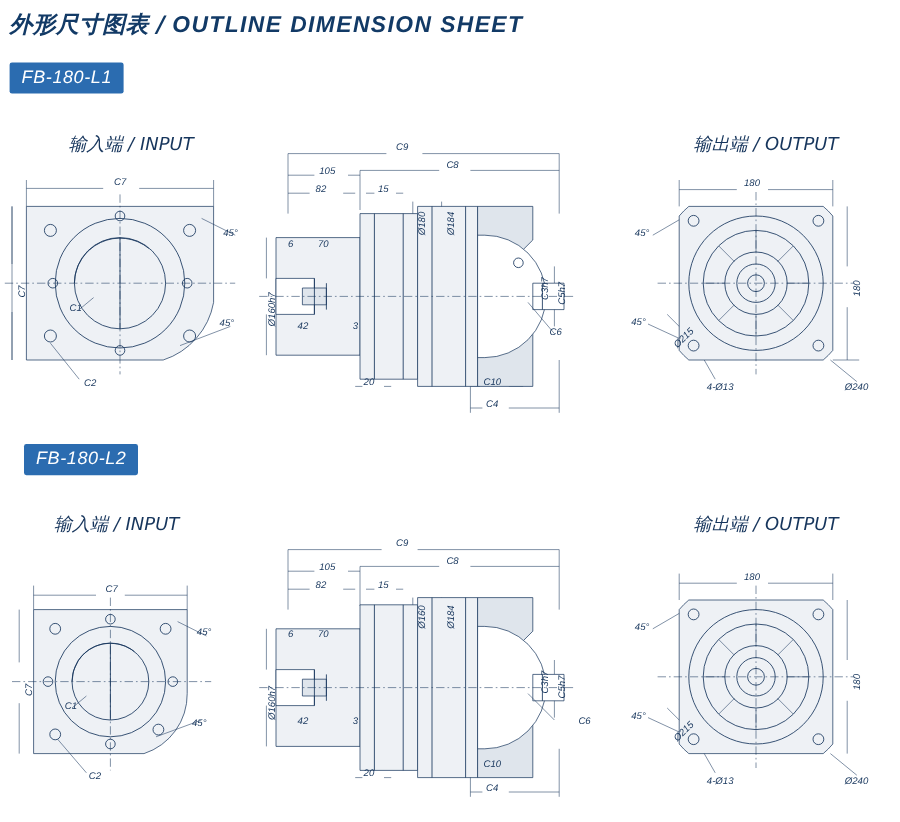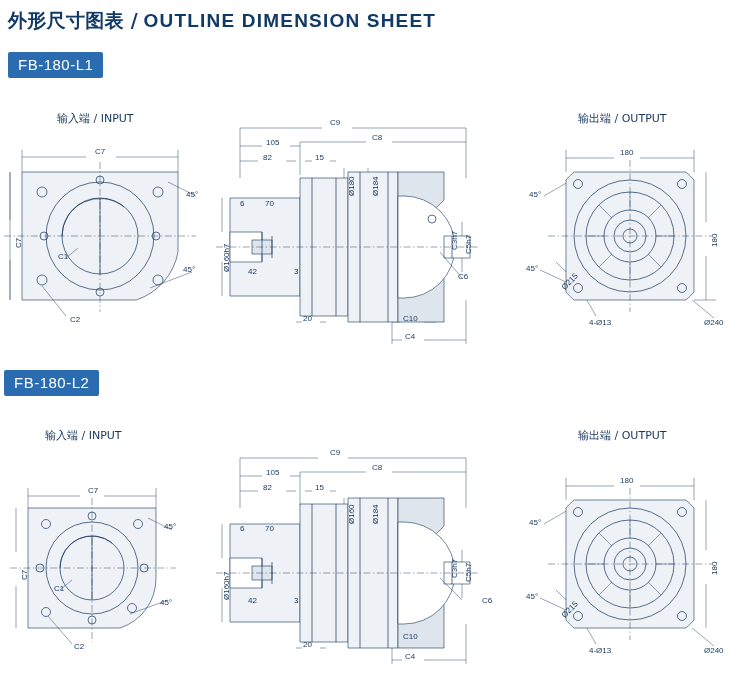--- a/index.html
+++ b/index.html
@@ -4,21 +4,21 @@
 <style>
   html,body{margin:0;padding:0;}
   body{
     width:750px;height:685px;
     background:#ffffff;
     font-family:"Liberation Sans", sans-serif;
     color:#16355c;
     position:relative;
     overflow:hidden;
   }
-  .page{position:relative;width:622px;height:685px;}
+  .page{position:relative;width:622px;height:685px;font-style:italic;}
 
   
   .title{
     position:absolute;left:8px;top:8px;
     font-size:19px;font-weight:bold;color:#123a66;
     letter-spacing:0.3px;white-space:nowrap;
   }
   .title .cn{font-family:"DejaVu Sans", sans-serif;}
   .title .en{letter-spacing:1.2px;}
 
@@ -28,21 +28,21 @@
     color:#fff;
     font-size:15px;
     padding:4px 10px 5px 10px;
     border-radius:2px;
     letter-spacing:0.5px;
     white-space:nowrap;
   }
 
   .caption{
     position:absolute;
-    font-size:11px;
+    font-size:15px;
     color:#16355c;
     white-space:nowrap;
     font-family:"DejaVu Sans", sans-serif;
   }
 
   .dimlabel{
     position:absolute;
     font-size:8px;
     color:#16355c;
     white-space:nowrap;
@@ -265,21 +265,21 @@
     <line class="ctr" x1="630" y1="160" x2="630" y2="312"></line>
   </svg>
   <div class="dimlabel" style="left:620px;top:148px;">180</div>
   <div class="dimlabel rot" style="left:710px;top:247px;">180</div>
   <div class="dimlabel" style="left:529px;top:190px;">45°</div>
   <div class="dimlabel" style="left:526px;top:264px;">45°</div>
   <div class="dimlabel rot45" style="left:560px;top:277px;">Ø215</div>
   <div class="dimlabel" style="left:589px;top:318px;">4-Ø13</div>
   <div class="dimlabel" style="left:704px;top:318px;">Ø240</div>
 
-  <div class="model-tag" style="left:4px;top:370px;">FB-180-L2</div>
+  <div class="model-tag" style="left:20px;top:370px;">FB-180-L2</div>
 
   <div class="caption" style="left:45px;top:428px;">输入端 / INPUT</div>
   <div class="caption" style="left:578px;top:428px;">输出端 / OUTPUT</div>
 
   <svg width="750" height="685">
     <g class="ln-thin">
       <line x1="28" y1="508" x2="28" y2="488"></line>
       <line x1="156" y1="508" x2="156" y2="488"></line>
       <line x1="28" y1="496" x2="80" y2="496"></line>
       <line x1="104" y1="496" x2="156" y2="496"></line>

